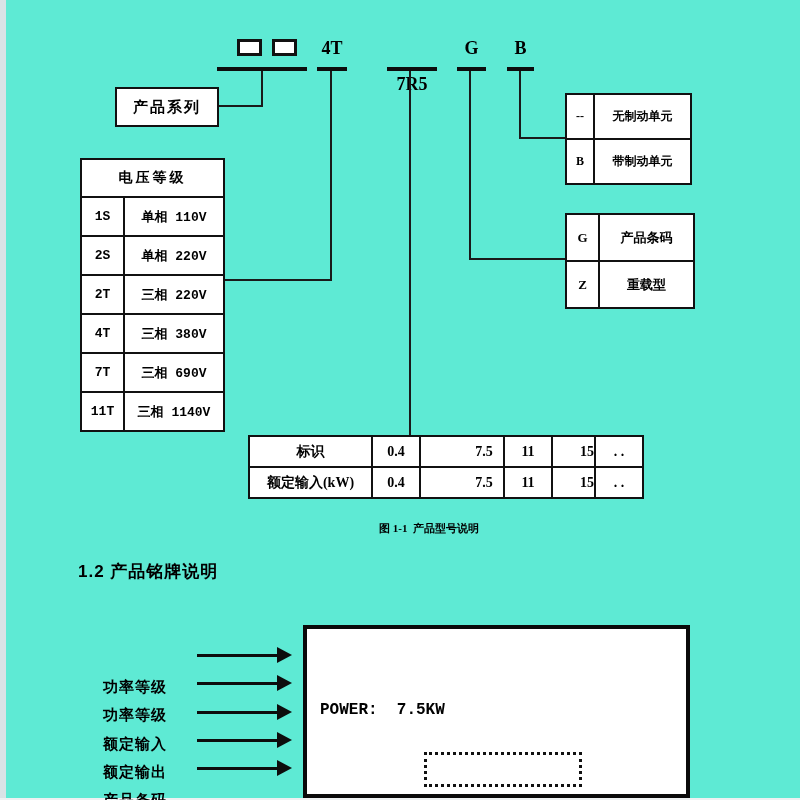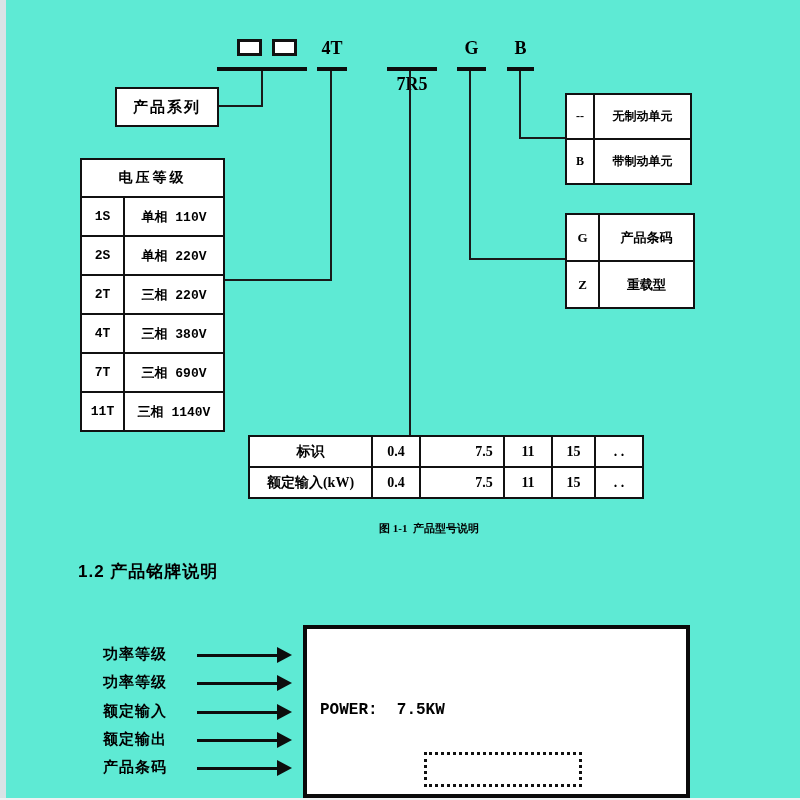--- a/index.html
+++ b/index.html
@@ -49,34 +49,34 @@
   table.typ .c2{width:93px;}
   table.typ tr{height:47px;}
 
   table.pwr{left:248px;top:435px;}
   table.pwr td{font-size:14px;}
   table.pwr tr{height:31px;}
   table.pwr .p1{width:121px;}
   table.pwr .p2{width:46px;}
   table.pwr .p3{width:38px;padding-left:44px;}
   table.pwr .p4{width:46px;}
-  table.pwr .p5{width:41px;}
+  table.pwr .p5{width:41px;text-align:right;}
   table.pwr .p6{width:46px;}
 
   .caption{
     position:absolute;left:248px;top:521px;width:362px;text-align:center;
     font-family:"Liberation Serif","DejaVu Serif",serif;font-weight:bold;font-size:11px;white-space:pre;
   }
   .heading{
     position:absolute;left:78px;top:560px;font-weight:bold;font-size:17px;
     font-family:"Liberation Sans","DejaVu Sans",sans-serif;letter-spacing:1px;
   }
 
   .np-label{position:absolute;left:103px;width:80px;height:22px;font-weight:bold;
-    font-size:15px;letter-spacing:1px;white-space:nowrap;}
+    font-size:15px;letter-spacing:1px;white-space:nowrap;margin-top:33px;}
   .arrow-line{position:absolute;left:197px;width:81px;height:3px;background:#0d0d0d;}
   .arrow-head{position:absolute;left:277px;width:0;height:0;
     border-top:8px solid transparent;border-bottom:8px solid transparent;
     border-left:15px solid #0d0d0d;}
 
   .nameplate{
     position:absolute;left:303px;top:625px;width:387px;height:173px;
     border:4px solid #0a0a0a;box-sizing:border-box;background:#fff;
   }
   .np-lines{position:absolute;left:13px;top:9px;

